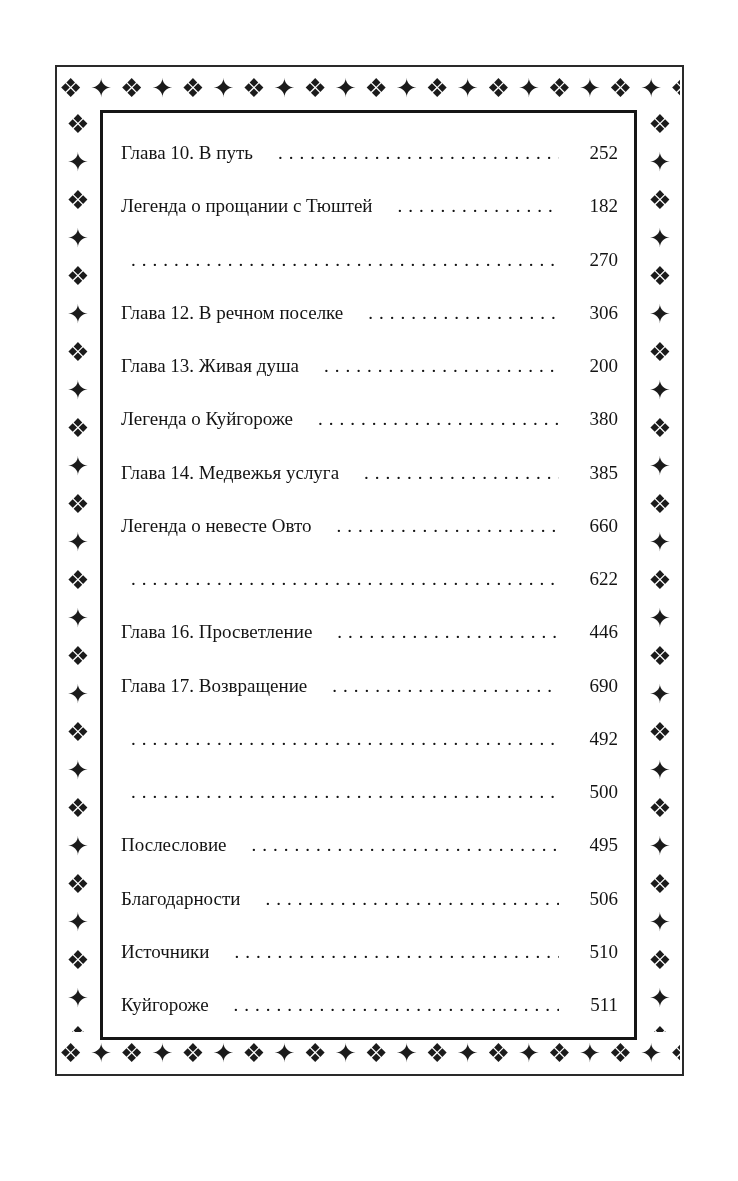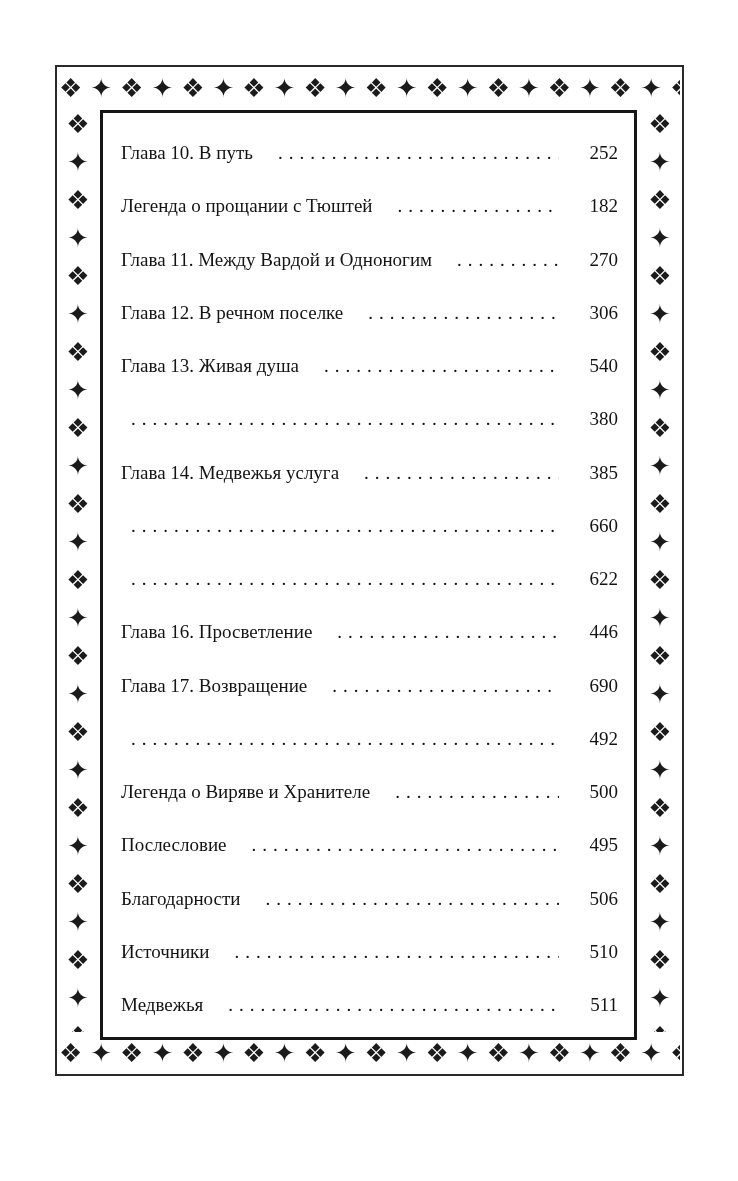--- a/index.html
+++ b/index.html
@@ -121,49 +121,50 @@
       <span class="num">252</span>
     </div>
 
     <div class="row">
       <span class="title">Легенда о прощании с Тюштей</span>
       <span class="dots">................................................................................</span>
       <span class="num">182</span>
     </div>
 
     <div class="row">
-      <span class="title">Глава 11. Между Вардой и Одноногим</span>
       <span class="dots">................................................................................</span>
       <span class="num">270</span>
     </div>
 
     <div class="row">
       <span class="title">Глава 12. В речном поселке</span>
       <span class="dots">................................................................................</span>
       <span class="num">306</span>
     </div>
 
     <div class="row">
       <span class="title">Глава 13. Живая душа</span>
       <span class="dots">................................................................................</span>
-      <span class="num">540</span>
-    </div>
-
-    <div class="row">
+      <span class="num">200</span>
+    </div>
+
+    <div class="row">
+      <span class="title">Легенда о Куйгороже</span>
       <span class="dots">................................................................................</span>
       <span class="num">380</span>
     </div>
 
     <div class="row">
       <span class="title">Глава 14. Медвежья услуга</span>
       <span class="dots">................................................................................</span>
       <span class="num">385</span>
     </div>
 
     <div class="row">
+      <span class="title">Легенда о невесте Овто</span>
       <span class="dots">................................................................................</span>
       <span class="num">660</span>
     </div>
 
     <div class="row">
       <span class="dots">................................................................................</span>
       <span class="num">622</span>
     </div>
 
     <div class="row">
@@ -177,21 +178,20 @@
       <span class="dots">................................................................................</span>
       <span class="num">690</span>
     </div>
 
     <div class="row">
       <span class="dots">................................................................................</span>
       <span class="num">492</span>
     </div>
 
     <div class="row">
-      <span class="title">Легенда о Виряве и Хранителе</span>
       <span class="dots">................................................................................</span>
       <span class="num">500</span>
     </div>
 
     <div class="row">
       <span class="title">Послесловие</span>
       <span class="dots">................................................................................</span>
       <span class="num">495</span>
     </div>
 
@@ -201,19 +201,19 @@
       <span class="num">506</span>
     </div>
 
     <div class="row">
       <span class="title">Источники</span>
       <span class="dots">................................................................................</span>
       <span class="num">510</span>
     </div>
 
     <div class="row">
-      <span class="title">Медвежья</span>
+      <span class="title">Куйгороже</span>
       <span class="dots">................................................................................</span>
       <span class="num">511</span>
     </div>
   </div>
 
 </div>
 
 </body></html>

